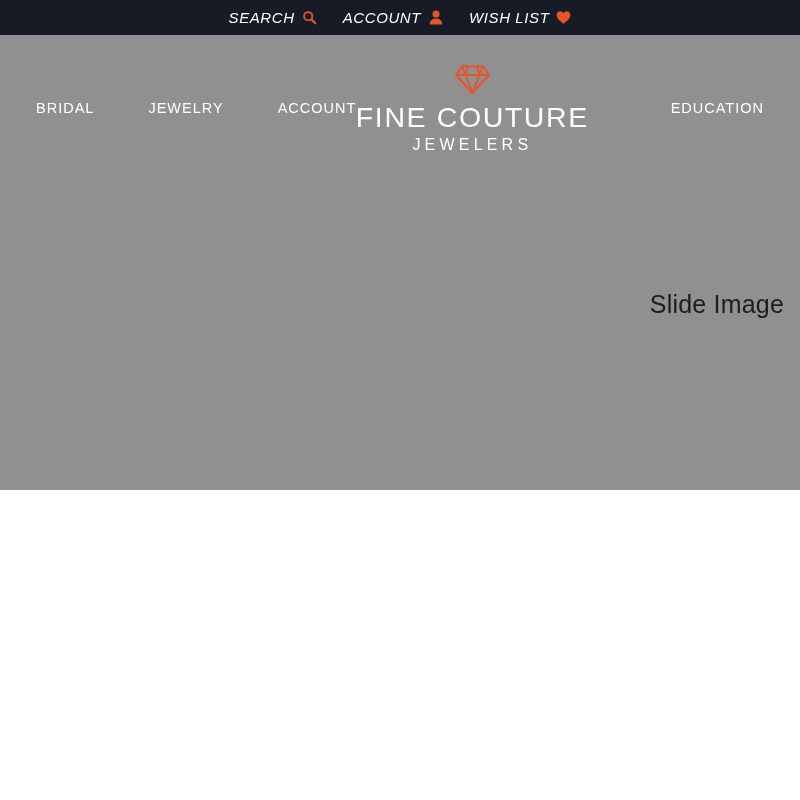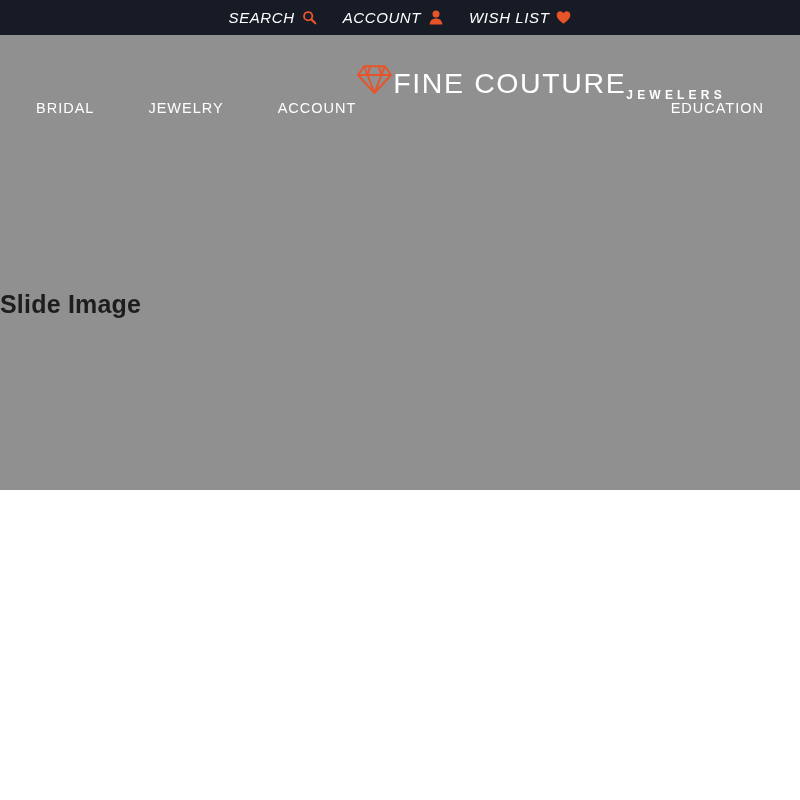--- a/index.html
+++ b/index.html
@@ -78,49 +78,49 @@
     color: #ffffff;
     font-size: 14.5px;
     letter-spacing: 1px;
     white-space: nowrap;
     cursor: pointer;
     padding-top: 36px;
   }
   .brand {
     width: 232px;
     display: flex;
-    flex-direction: row;
+    flex-direction: column;
     align-items: center;
     cursor: pointer;
   }
   .brand-mark { margin-bottom: 4px; }
   .brand-name {
     color: #ffffff;
     font-size: 28.5px;
     letter-spacing: 1.6px;
     line-height: 1;
     font-weight: 400;
     white-space: nowrap;
   }
   .brand-sub {
     color: #ffffff;
-    font-size: 12px;
+    font-size: 16px;
     letter-spacing: 4.2px;
-    margin-top: 23px;
-    font-weight: 700;
+    margin-top: 4px;
+    font-weight: 400;
   }
   .slide-caption {
     position: absolute;
     left: 0;
-    right: 8px;
+    right: 16px;
     top: 255px;
-    text-align: left;
+    text-align: right;
     color: #1d1d1d;
     font-size: 25px;
-    font-weight: bold;
+    font-weight: normal;
     letter-spacing: 0.2px;
   }
 
   
   .content {
     position: relative;
     height: 310px;
     background: #ffffff;
   }
 </style>

